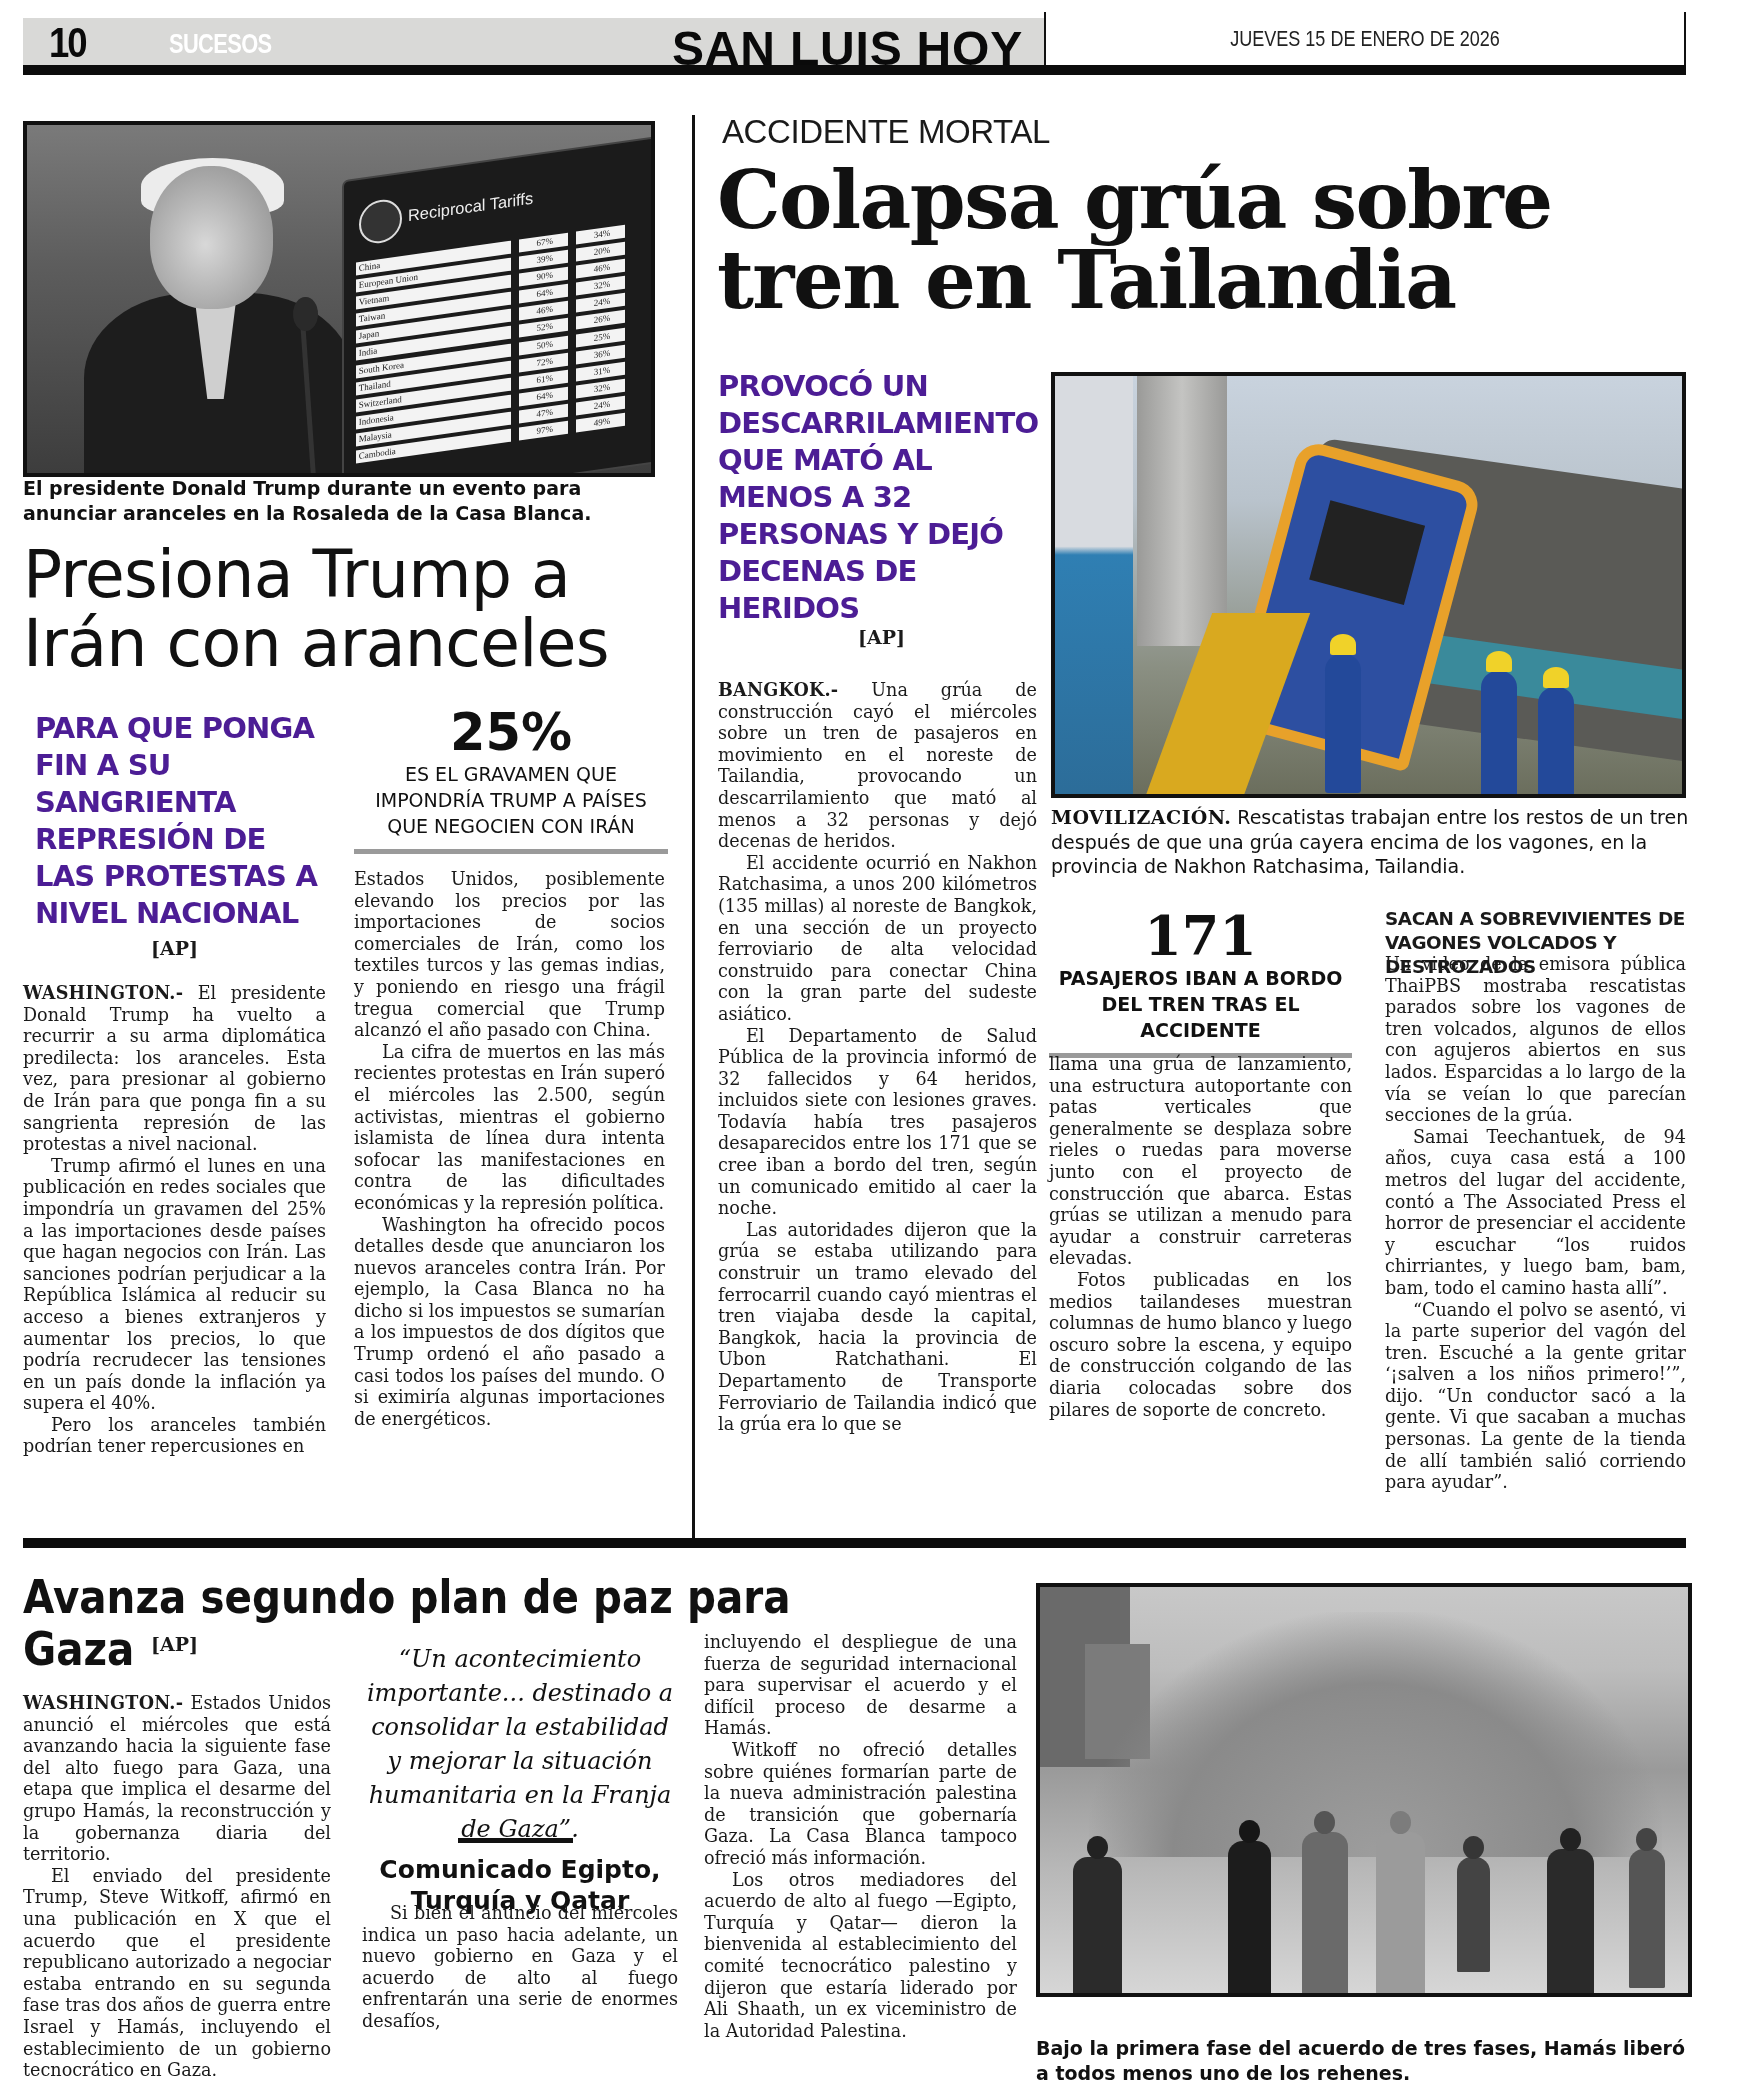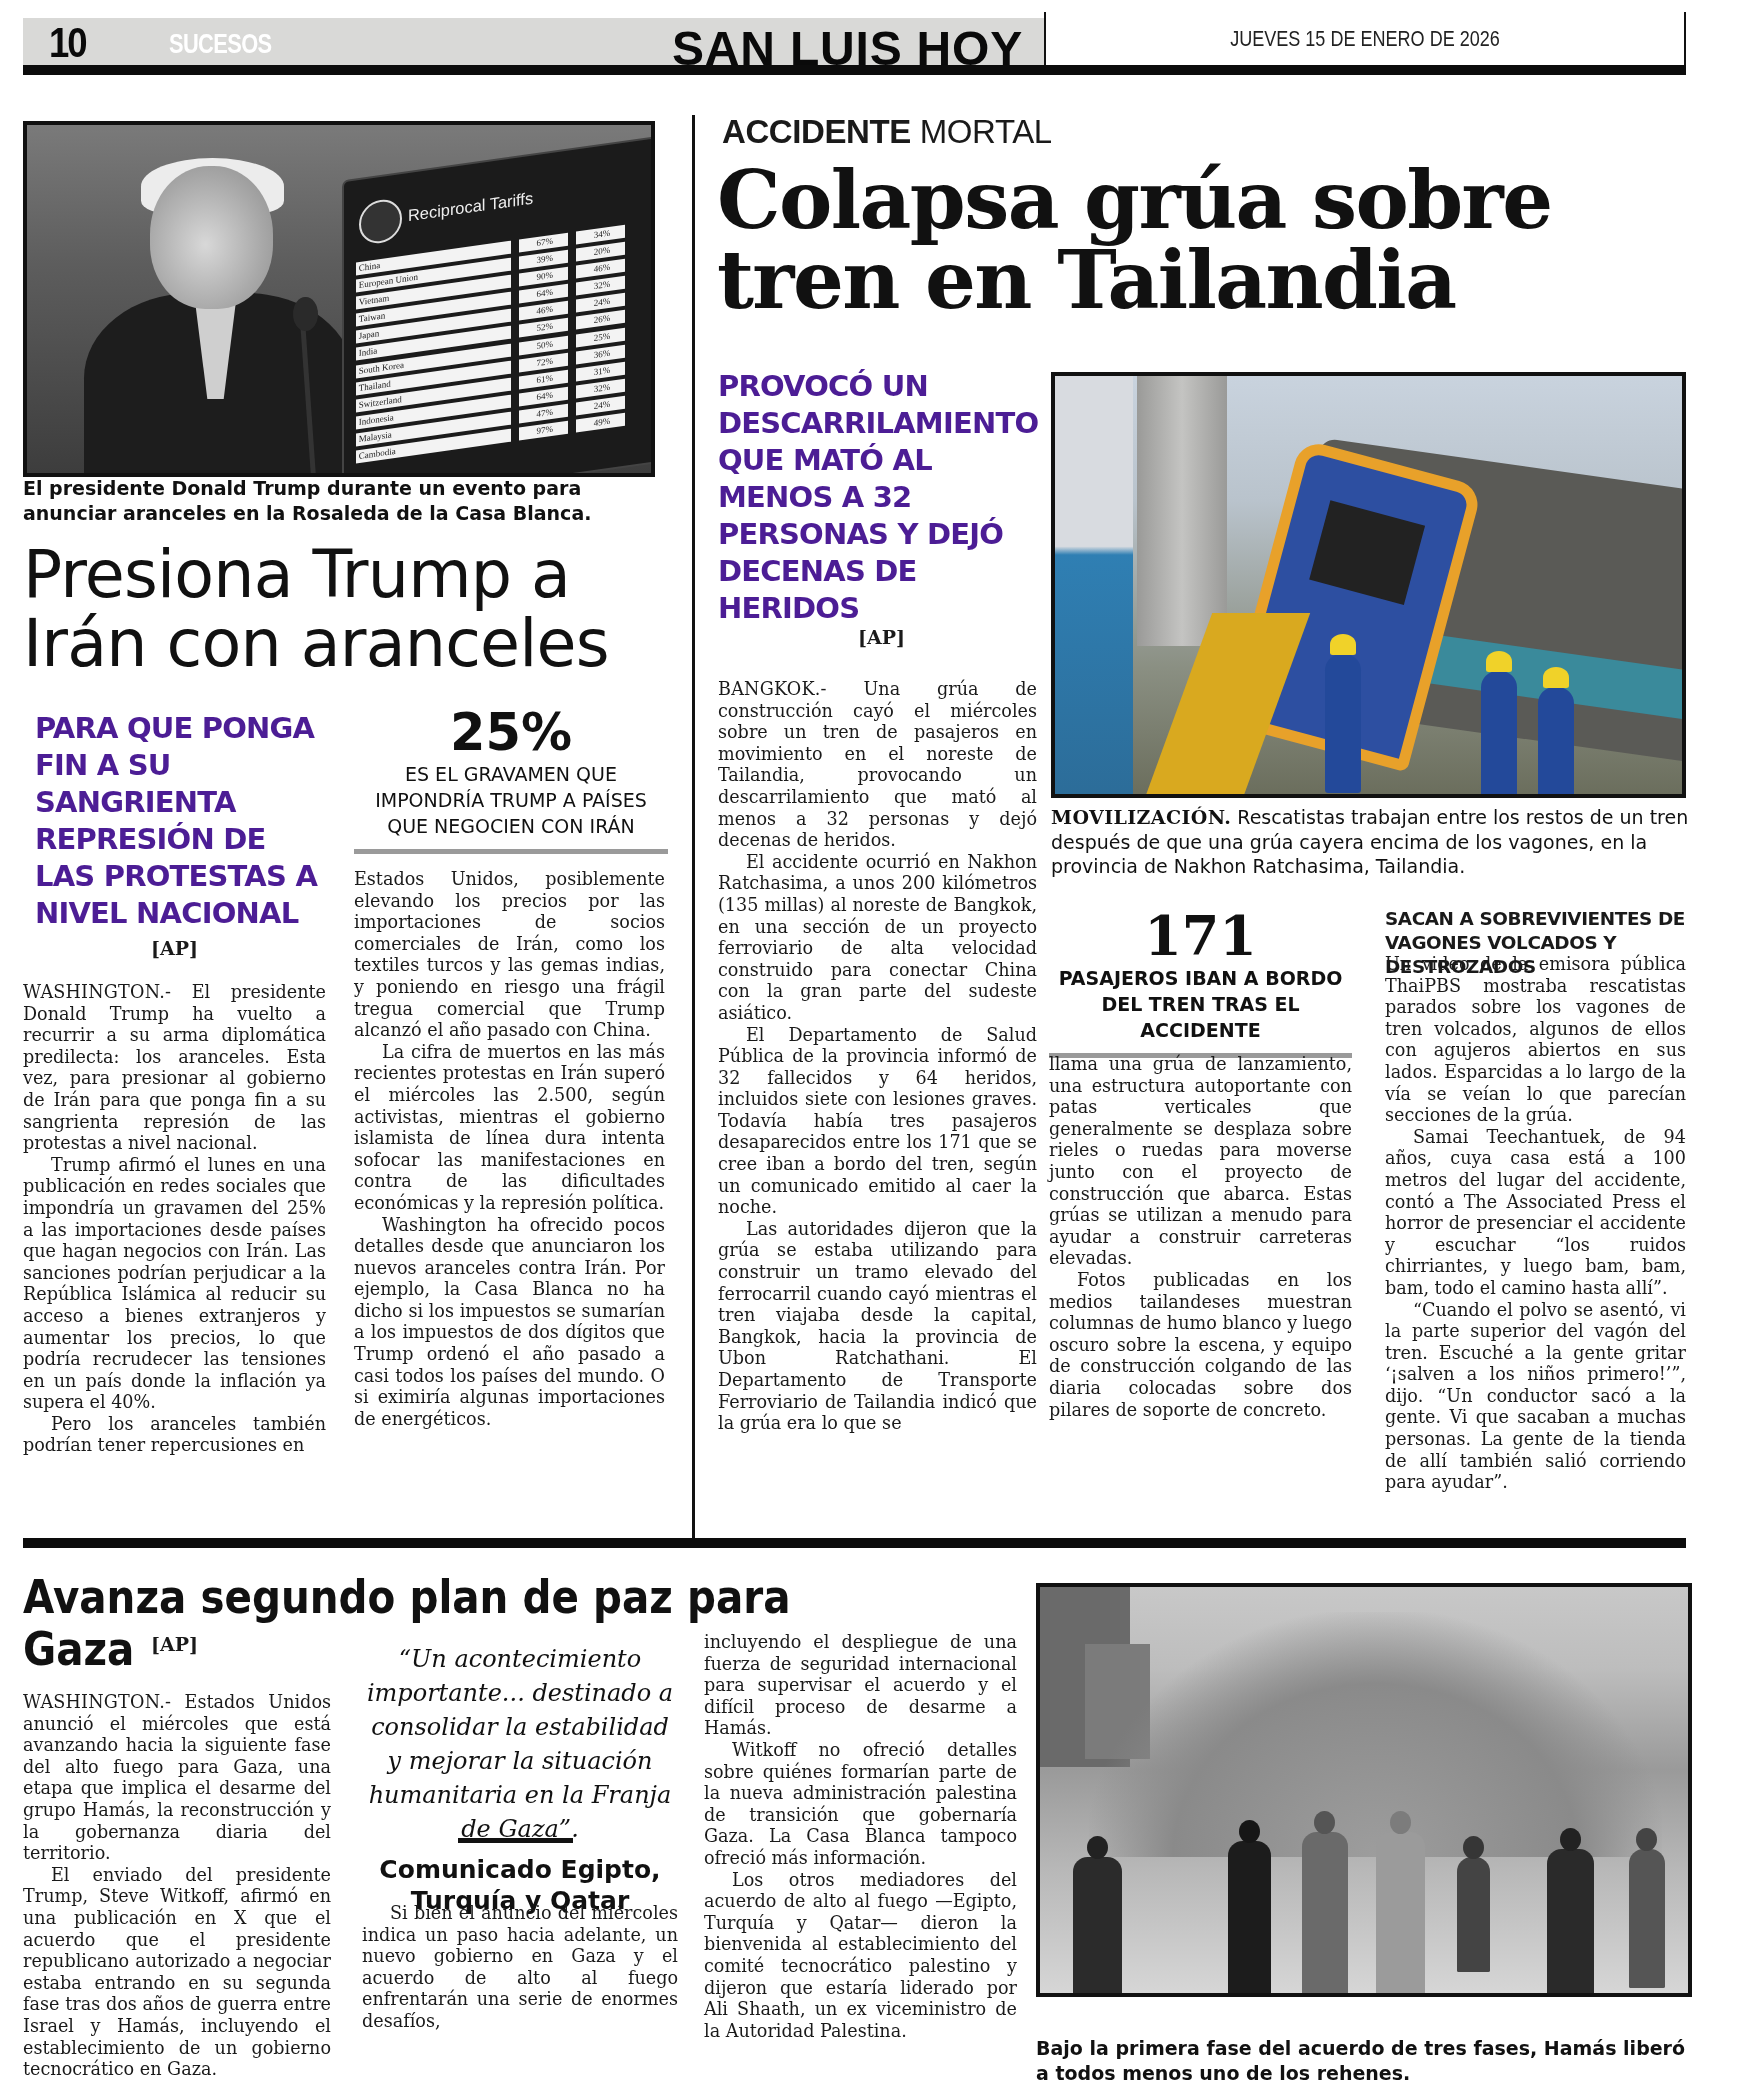--- a/index.html
+++ b/index.html
@@ -59,21 +59,21 @@
 
   .caption { position: absolute; font-family: "DejaVu Sans", sans-serif; font-size: 19px; line-height: 24.5px; color: #111; }
   .caption-trump { left: 23px; top: 476px; width: 638px; font-weight: 600; }
   .caption-train { left: 1051px; top: 805px; width: 638px; }
   .caption-train b { font-family: "DejaVu Serif", serif; font-weight: 900; letter-spacing: 0.4px; }
   .caption-gaza { left: 1036px; top: 2036px; width: 656px; font-weight: 600; }
 
   
   .hl-trump { position: absolute; left: 23px; top: 540px; width: 646px; font-family: "DejaVu Sans", sans-serif; font-weight: 500; font-size: 65px; line-height: 69px; color: #111; letter-spacing: -0.8px; }
   .kicker { position: absolute; left: 722px; top: 113px; font-family: "Liberation Sans", sans-serif; font-size: 33px; letter-spacing: -0.4px; }
-  .kicker b { font-weight: 700; }
+  .kicker b { font-weight: 400; }
   .hl-train { position: absolute; left: 717px; top: 160px; width: 982px; font-family: "DejaVu Serif", serif; font-weight: 900; font-size: 80px; line-height: 80px; color: #111; letter-spacing: -1.6px; }
   .hl-gaza { position: absolute; left: 23px; top: 1571px; width: 1007px; font-family: "DejaVu Sans", sans-serif; font-weight: 700; font-size: 46px; line-height: 52px; color: #111; transform: scaleX(0.88); transform-origin: left; }
 
   .deck { position: absolute; font-family: "DejaVu Sans", sans-serif; font-size: 29px; line-height: 37px; color: #4c1d95; text-transform: uppercase; letter-spacing: -0.8px; }
   .deck-trump { left: 35px; top: 710px; width: 295px; }
   .deck-train { left: 718px; top: 368px; width: 327px; }
   .byline { position: absolute; font-family: "DejaVu Serif", serif; font-weight: 700; font-size: 19px; text-align: center; }
   .byline-trump { left: 23px; top: 937px; width: 303px; }
   .byline-train { left: 718px; top: 626px; width: 327px; }
   .byline-gaza { left: 23px; top: 1633px; width: 303px; }
@@ -85,21 +85,21 @@
   .stat-rule { height: 4.9px; background: #9a9a9a; margin-top: 9.8px; }
   .stat-25 { left: 354px; top: 704px; width: 314px; }
   .stat-171 { left: 1049px; top: 908px; width: 303px; }
   .stat-171 .stat-num { font-family: "DejaVu Serif", serif; font-size: 54px; }
   .stat-171 .stat-text { font-weight: 700; }
 
   
   .col { position: absolute; font-family: "DejaVu Serif", serif; font-size: 17.6px; line-height: 21.6px; color: #1a1a1a; text-align: justify; hyphens: auto; }
   .col p { text-indent: 28px; }
   .col p.first { text-indent: 0; }
-  .col .dateline { font-weight: 400; letter-spacing: 0.2px; }
+  .col .dateline { font-weight: 700; letter-spacing: 0.2px; }
   .col-t1 { left: 23px; top: 982px; width: 303px; }
   .col-t2 { left: 354px; top: 869px; width: 311px; }
   .col-r1 { left: 718px; top: 679px; width: 319px; }
   .col-r2 { left: 1049px; top: 1054px; width: 303px; }
   .col-r3 { left: 1385px; top: 954px; width: 301px; }
   .col-g1 { left: 23px; top: 1692px; width: 308px; }
   .col-g2 { left: 362px; top: 1903px; width: 316px; }
   .col-g3 { left: 704px; top: 1632px; width: 313px; }
   .subhead-r3 { position: absolute; left: 1385px; top: 907px; width: 303px; font-family: "DejaVu Sans", sans-serif; font-weight: 700; font-size: 18.4px; line-height: 24px; text-transform: uppercase; letter-spacing: -0.4px; }
 

